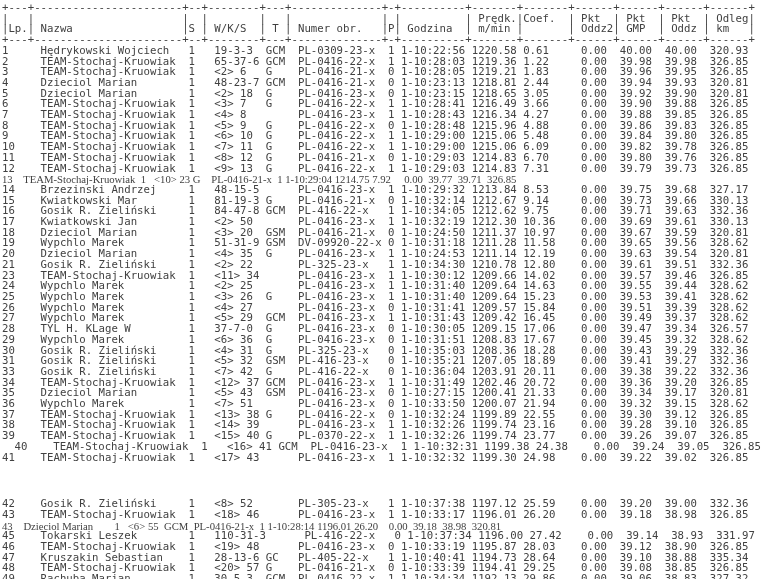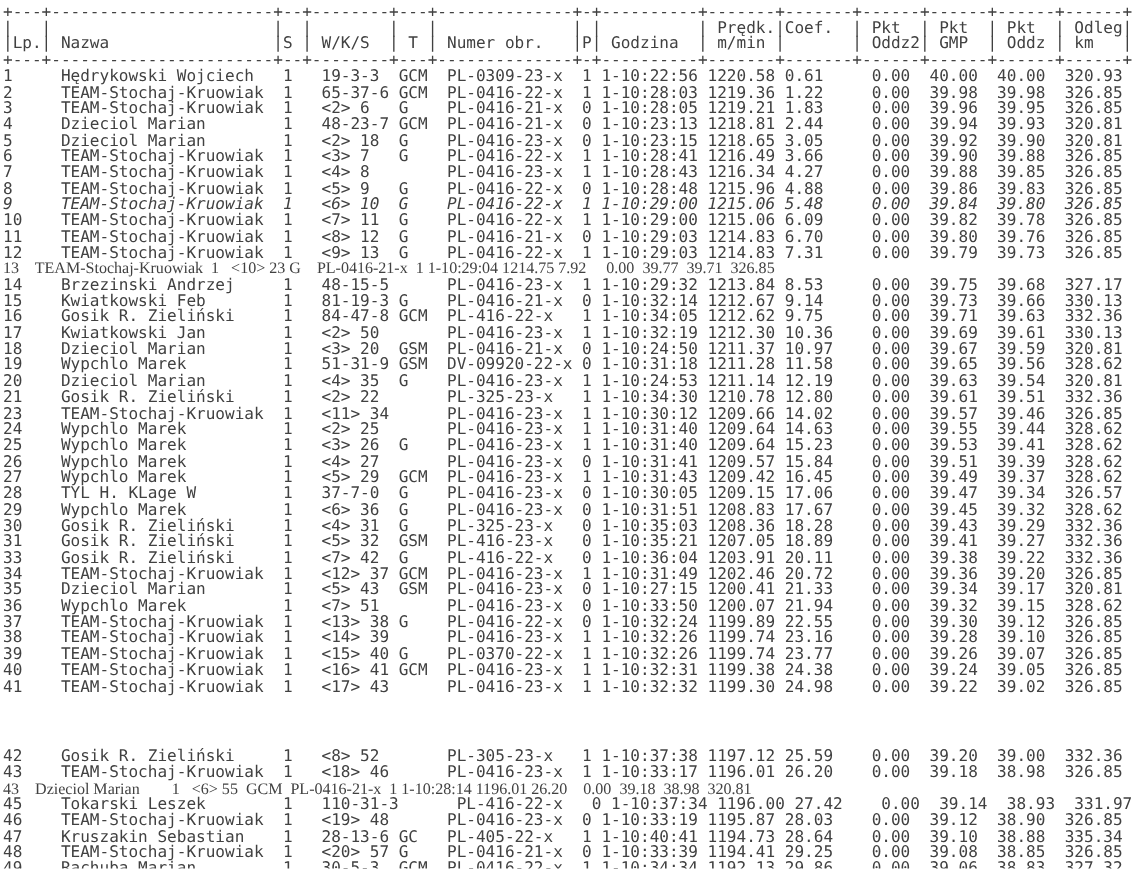--- a/index.html
+++ b/index.html
@@ -24,27 +24,27 @@
     <div class="ln" id="border-mid" style="color: rgb(65, 65, 65);">+---+-----------------------+--+--------+---+--------------+-+----------+-------+-------+------+------+------+------+</div>
     <div id="rows">
         <div class="ln" style="color: rgb(65, 65, 65);">1     Hędrykowski Wojciech   1   19-3-3  GCM  PL-0309-23-x  1 1-10:22:56 1220.58 0.61     0.00  40.00  40.00  320.93</div>
         <div class="ln" style="color: rgb(65, 65, 65);">2     TEAM-Stochaj-Kruowiak  1   65-37-6 GCM  PL-0416-22-x  1 1-10:28:03 1219.36 1.22     0.00  39.98  39.98  326.85</div>
         <div class="ln" style="color: rgb(65, 65, 65);">3     TEAM-Stochaj-Kruowiak  1   &lt;2&gt; 6   G    PL-0416-21-x  0 1-10:28:05 1219.21 1.83     0.00  39.96  39.95  326.85</div>
         <div class="ln" style="color: rgb(65, 65, 65);">4     Dzieciol Marian        1   48-23-7 GCM  PL-0416-21-x  0 1-10:23:13 1218.81 2.44     0.00  39.94  39.93  320.81</div>
         <div class="ln" style="color: rgb(65, 65, 65);">5     Dzieciol Marian        1   &lt;2&gt; 18  G    PL-0416-23-x  0 1-10:23:15 1218.65 3.05     0.00  39.92  39.90  320.81</div>
         <div class="ln" style="color: rgb(65, 65, 65);">6     TEAM-Stochaj-Kruowiak  1   &lt;3&gt; 7   G    PL-0416-22-x  1 1-10:28:41 1216.49 3.66     0.00  39.90  39.88  326.85</div>
         <div class="ln" style="color: rgb(65, 65, 65);">7     TEAM-Stochaj-Kruowiak  1   &lt;4&gt; 8        PL-0416-23-x  1 1-10:28:43 1216.34 4.27     0.00  39.88  39.85  326.85</div>
         <div class="ln" style="color: rgb(65, 65, 65);">8     TEAM-Stochaj-Kruowiak  1   &lt;5&gt; 9   G    PL-0416-22-x  0 1-10:28:48 1215.96 4.88     0.00  39.86  39.83  326.85</div>
-        <div class="ln" style="color: rgb(65, 65, 65); font-style: italic;">9     TEAM-Stochaj-Kruowiak  1   &lt;6&gt; 10  G    PL-0416-22-x  1 1-10:29:00 1215.06 5.48     0.00  39.84  39.80  326.85</div>
+        <div class="ln" style="color: rgb(65, 65, 65);">9     TEAM-Stochaj-Kruowiak  1   &lt;6&gt; 10  G    PL-0416-22-x  1 1-10:29:00 1215.06 5.48     0.00  39.84  39.80  326.85</div>
         <div class="ln" style="color: rgb(65, 65, 65);">10    TEAM-Stochaj-Kruowiak  1   &lt;7&gt; 11  G    PL-0416-22-x  1 1-10:29:00 1215.06 6.09     0.00  39.82  39.78  326.85</div>
         <div class="ln" style="color: rgb(65, 65, 65);">11    TEAM-Stochaj-Kruowiak  1   &lt;8&gt; 12  G    PL-0416-21-x  0 1-10:29:03 1214.83 6.70     0.00  39.80  39.76  326.85</div>
         <div class="ln" style="color: rgb(65, 65, 65);">12    TEAM-Stochaj-Kruowiak  1   &lt;9&gt; 13  G    PL-0416-22-x  1 1-10:29:03 1214.83 7.31     0.00  39.79  39.73  326.85</div>
         <div class="ln" style="color: rgb(65, 65, 65); font-family: Liberation Serif, serif;">13    TEAM-Stochaj-Kruowiak  1   &lt;10&gt; 23 G    PL-0416-21-x  1 1-10:29:04 1214.75 7.92     0.00  39.77  39.71  326.85</div>
         <div class="ln" style="color: rgb(65, 65, 65);">14    Brzezinski Andrzej     1   48-15-5      PL-0416-23-x  1 1-10:29:32 1213.84 8.53     0.00  39.75  39.68  327.17</div>
-        <div class="ln" style="color: rgb(65, 65, 65);">15    Kwiatkowski Feb        1   81-19-3 G    PL-0416-21-x  0 1-10:32:14 1212.67 9.14     0.00  39.73  39.66  330.13</div>
+        <div class="ln" style="color: rgb(65, 65, 65);">15    Kwiatkowski Mar        1   81-19-3 G    PL-0416-21-x  0 1-10:32:14 1212.67 9.14     0.00  39.73  39.66  330.13</div>
         <div class="ln" style="color: rgb(65, 65, 65);">16    Gosik R. Zieliński     1   84-47-8 GCM  PL-416-22-x   1 1-10:34:05 1212.62 9.75     0.00  39.71  39.63  332.36</div>
         <div class="ln" style="color: rgb(65, 65, 65);">17    Kwiatkowski Jan        1   &lt;2&gt; 50       PL-0416-23-x  1 1-10:32:19 1212.30 10.36    0.00  39.69  39.61  330.13</div>
         <div class="ln" style="color: rgb(65, 65, 65);">18    Dzieciol Marian        1   &lt;3&gt; 20  GSM  PL-0416-21-x  0 1-10:24:50 1211.37 10.97    0.00  39.67  39.59  320.81</div>
         <div class="ln" style="color: rgb(65, 65, 65);">19    Wypchlo Marek          1   51-31-9 GSM  DV-09920-22-x 0 1-10:31:18 1211.28 11.58    0.00  39.65  39.56  328.62</div>
         <div class="ln" style="color: rgb(65, 65, 65);">20    Dzieciol Marian        1   &lt;4&gt; 35  G    PL-0416-23-x  1 1-10:24:53 1211.14 12.19    0.00  39.63  39.54  320.81</div>
         <div class="ln" style="color: rgb(65, 65, 65);">21    Gosik R. Zieliński     1   &lt;2&gt; 22       PL-325-23-x   1 1-10:34:30 1210.78 12.80    0.00  39.61  39.51  332.36</div>
         <div class="ln" style="color: rgb(65, 65, 65);">23    TEAM-Stochaj-Kruowiak  1   &lt;11&gt; 34      PL-0416-23-x  1 1-10:30:12 1209.66 14.02    0.00  39.57  39.46  326.85</div>
         <div class="ln" style="color: rgb(65, 65, 65);">24    Wypchlo Marek          1   &lt;2&gt; 25       PL-0416-23-x  1 1-10:31:40 1209.64 14.63    0.00  39.55  39.44  328.62</div>
         <div class="ln" style="color: rgb(65, 65, 65);">25    Wypchlo Marek          1   &lt;3&gt; 26  G    PL-0416-23-x  1 1-10:31:40 1209.64 15.23    0.00  39.53  39.41  328.62</div>
         <div class="ln" style="color: rgb(65, 65, 65);">26    Wypchlo Marek          1   &lt;4&gt; 27       PL-0416-23-x  0 1-10:31:41 1209.57 15.84    0.00  39.51  39.39  328.62</div>
@@ -53,21 +53,21 @@
         <div class="ln" style="color: rgb(65, 65, 65);">29    Wypchlo Marek          1   &lt;6&gt; 36  G    PL-0416-23-x  0 1-10:31:51 1208.83 17.67    0.00  39.45  39.32  328.62</div>
         <div class="ln" style="color: rgb(65, 65, 65);">30    Gosik R. Zieliński     1   &lt;4&gt; 31  G    PL-325-23-x   0 1-10:35:03 1208.36 18.28    0.00  39.43  39.29  332.36</div>
         <div class="ln" style="color: rgb(65, 65, 65);">31    Gosik R. Zieliński     1   &lt;5&gt; 32  GSM  PL-416-23-x   0 1-10:35:21 1207.05 18.89    0.00  39.41  39.27  332.36</div>
         <div class="ln" style="color: rgb(65, 65, 65);">33    Gosik R. Zieliński     1   &lt;7&gt; 42  G    PL-416-22-x   0 1-10:36:04 1203.91 20.11    0.00  39.38  39.22  332.36</div>
         <div class="ln" style="color: rgb(65, 65, 65);">34    TEAM-Stochaj-Kruowiak  1   &lt;12&gt; 37 GCM  PL-0416-23-x  1 1-10:31:49 1202.46 20.72    0.00  39.36  39.20  326.85</div>
         <div class="ln" style="color: rgb(65, 65, 65);">35    Dzieciol Marian        1   &lt;5&gt; 43  GSM  PL-0416-23-x  0 1-10:27:15 1200.41 21.33    0.00  39.34  39.17  320.81</div>
         <div class="ln" style="color: rgb(65, 65, 65);">36    Wypchlo Marek          1   &lt;7&gt; 51       PL-0416-23-x  0 1-10:33:50 1200.07 21.94    0.00  39.32  39.15  328.62</div>
         <div class="ln" style="color: rgb(65, 65, 65);">37    TEAM-Stochaj-Kruowiak  1   &lt;13&gt; 38 G    PL-0416-22-x  0 1-10:32:24 1199.89 22.55    0.00  39.30  39.12  326.85</div>
         <div class="ln" style="color: rgb(65, 65, 65);">38    TEAM-Stochaj-Kruowiak  1   &lt;14&gt; 39      PL-0416-23-x  1 1-10:32:26 1199.74 23.16    0.00  39.28  39.10  326.85</div>
         <div class="ln" style="color: rgb(65, 65, 65);">39    TEAM-Stochaj-Kruowiak  1   &lt;15&gt; 40 G    PL-0370-22-x  1 1-10:32:26 1199.74 23.77    0.00  39.26  39.07  326.85</div>
-        <div class="ln" style="color: rgb(65, 65, 65);">40    TEAM-Stochaj-Kruowiak  1   &lt;16&gt; 41 GCM  PL-0416-23-x  1 1-10:32:31 1199.38 24.38    0.00  39.24  39.05  326.85</div>
+        <div class="ln" style="color: rgb(65, 65, 65); text-align: right;">40    TEAM-Stochaj-Kruowiak  1   &lt;16&gt; 41 GCM  PL-0416-23-x  1 1-10:32:31 1199.38 24.38    0.00  39.24  39.05  326.85</div>
         <div class="ln" style="color: rgb(65, 65, 65);">41    TEAM-Stochaj-Kruowiak  1   &lt;17&gt; 43      PL-0416-23-x  1 1-10:32:32 1199.30 24.98    0.00  39.22  39.02  326.85</div>
         <div class="ln" style="color: rgb(65, 65, 65); margin-top: 36px;">42    Gosik R. Zieliński     1   &lt;8&gt; 52       PL-305-23-x   1 1-10:37:38 1197.12 25.59    0.00  39.20  39.00  332.36</div>
         <div class="ln" style="color: rgb(65, 65, 65);">43    TEAM-Stochaj-Kruowiak  1   &lt;18&gt; 46      PL-0416-23-x  1 1-10:33:17 1196.01 26.20    0.00  39.18  38.98  326.85</div>
         <div class="ln" style="color: rgb(65, 65, 65); font-family: Liberation Serif, serif;">43    Dzieciol Marian        1   &lt;6&gt; 55  GCM  PL-0416-21-x  1 1-10:28:14 1196.01 26.20    0.00  39.18  38.98  320.81</div>
         <div class="ln" style="color: rgb(65, 65, 65);">45    Tokarski Leszek        1   110-31-3      PL-416-22-x   0 1-10:37:34 1196.00 27.42    0.00  39.14  38.93  331.97</div>
         <div class="ln" style="color: rgb(65, 65, 65);">46    TEAM-Stochaj-Kruowiak  1   &lt;19&gt; 48      PL-0416-23-x  0 1-10:33:19 1195.87 28.03    0.00  39.12  38.90  326.85</div>
         <div class="ln" style="color: rgb(65, 65, 65);">47    Kruszakin Sebastian    1   28-13-6 GC   PL-405-22-x   1 1-10:40:41 1194.73 28.64    0.00  39.10  38.88  335.34</div>
         <div class="ln" style="color: rgb(65, 65, 65);">48    TEAM-Stochaj-Kruowiak  1   &lt;20&gt; 57 G    PL-0416-21-x  0 1-10:33:39 1194.41 29.25    0.00  39.08  38.85  326.85</div>
         <div class="ln" style="color: rgb(65, 65, 65);">49    Rachuba Marian         1   30-5-3  GCM  PL-0416-22-x  1 1-10:34:34 1192.13 29.86    0.00  39.06  38.83  327.32</div>
         <div class="ln" style="color: rgb(65, 65, 65);">50    Kwiatkowski Jan        1   &lt;3&gt; 75       PL-0416-23-x  0 1-10:37:18 1190.52 30.47    0.00  39.04  38.80  330.13</div>

